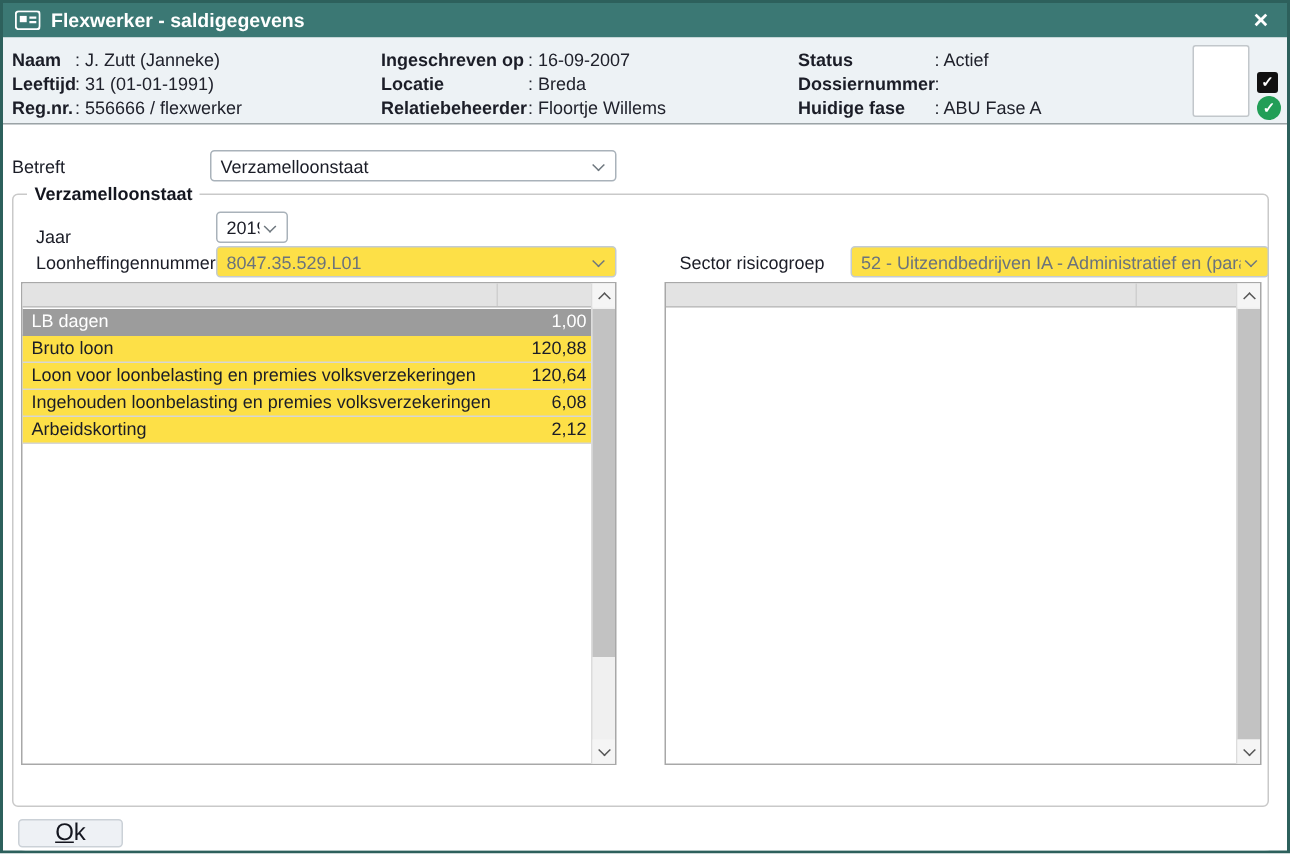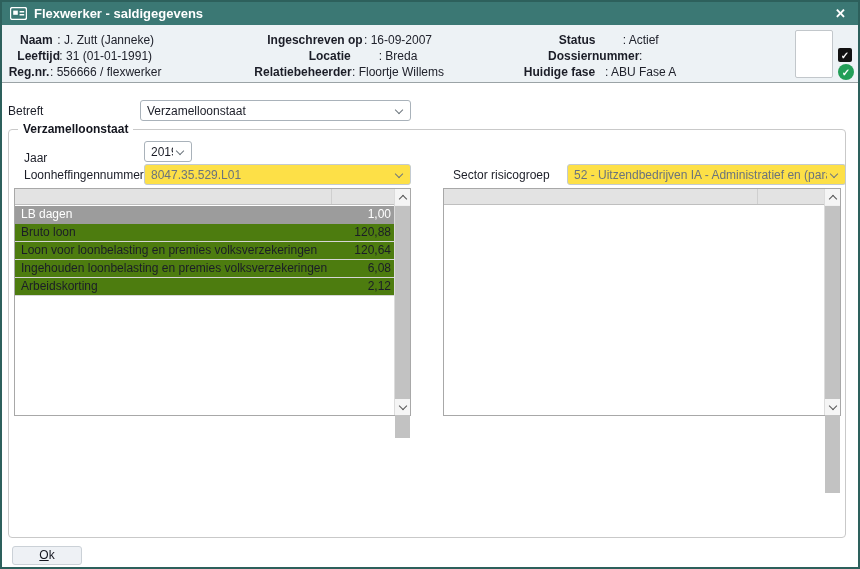--- a/index.html
+++ b/index.html
@@ -20,26 +20,26 @@
   .title-icon { display:inline-flex; margin-right:7px; }
   .title-text { color:#ffffff; font-weight:bold; font-size:13px; }
   .close-btn {
     margin-left:auto; color:#fff; font-weight:bold; font-size:13px;
     cursor:pointer; padding:0 4px; line-height:1;
   }
 
   
   .infobar {
     position:absolute; left:0; top:23px; width:856px; height:58px;
-    background:#EDF2F5; border-bottom:1px solid #9BA3A6;text-align:center;
+    background:#EDF2F5; border-bottom:1px solid #9BA3A6;
   }
   .info-col { position:absolute; top:7px; }
   .info-col.c1 { left:6px; }
   .info-col.c2 { left:252px; }
-  .info-col.c3 { left:512px; }
+  .info-col.c3 { left:530px; }
   .info-row { line-height:16px; white-space:nowrap; }
   .info-label { display:inline-block; font-weight:bold; }
   .c1 .info-label { width:42px; }
   .c2 .info-label { width:98px; }
   .c3 .info-label { width:91px; }
   .info-value { color:#20222c; }
 
   .photo-box {
     position:absolute; left:793px; top:5px; width:38px; height:48px;
     background:#fff; border:1px solid #c2c7cb; border-radius:2px;
@@ -81,37 +81,37 @@
     position:absolute; left:6px; top:45px; width:838px; height:409px;
     border:1px solid #C9C9C9; border-radius:4px;
   }
   .group-legend {
     position:absolute; left:9px; top:-8px; background:#fff; padding:0 5px;
     font-weight:bold; color:#14161F;
   }
 
   
   .list {
-    position:absolute; top:58px; height:228px;
+    position:absolute; top:58px; height:322px;
     border:1px solid #A8A8A8; background:#fff;
   }
   .list.left  { left:5px;   width:397px; }
   .list.right { left:434px; width:398px; }
   .list-header {
     position:absolute; left:0; top:0; right:0; height:16px;
     background:#E3E3E3; border-bottom:1px solid #BFBFBF; display:flex;
   }
   .hdr-cell-name  { border-right:1px solid #CFCFCF; height:100%; }
   .list.left  .hdr-cell-name { width:317px; }
   .list.right .hdr-cell-name { width:314px; }
   .hdr-cell-value { flex:1; height:100%; }
   .list-body { position:absolute; left:0; top:17px; right:16px; bottom:0; overflow:hidden; }
   .list-row {
     height:18px; line-height:17px; display:flex;
-    border-bottom:1px solid #D6D6D6; background:#4d7c0f; cursor:default;
+    border-bottom:1px solid #D6D6D6; background:#fde047; cursor:default;
   }
   .list-row .cell-name  { flex:1; padding-left:6px; overflow:hidden; white-space:nowrap; }
   .list-row .cell-value { width:64px; text-align:right; padding-right:3px; }
   .list-row.selected { background:#9C9C9C; color:#fff; border-bottom-color:#9C9C9C; }
 
   
   .vscroll {
     position:absolute; right:0; top:0; bottom:0; width:16px;
     background:#F0F0F0; border-left:1px solid #DCDCDC;
   }
@@ -128,21 +128,21 @@
   .sb-arrow.up i   { transform:rotate(-135deg); margin-top:4px; }
   .sb-arrow.down i { transform:rotate(45deg);  margin-bottom:3px; }
   .sb-thumb { position:absolute; left:0; width:15px; background:#C2C2C2; cursor:pointer; }
   .list.left  .sb-thumb { top:17px; height:232px; }
   .list.right .sb-thumb { top:17px; height:287px; }
 
   
   .ok-btn {
     position:absolute; left:10px; top:462px; width:70px; height:19px;
     background:#EEF1F5; border:1px solid #CBD1D7; border-radius:3px;
-    font-family:"Liberation Sans", sans-serif; font-size:12px; color:#14161F;
+    font-family:"Liberation Sans", sans-serif; font-size:16px; color:#14161F;
     cursor:pointer; padding:0;
   }
   .ok-label { display:block; width:100%; text-align:center; line-height:17px; }
   .ok-label::first-letter { text-decoration:underline; }
 </style>
 </head>
 <body>
 
 <div class="dialog">
 

